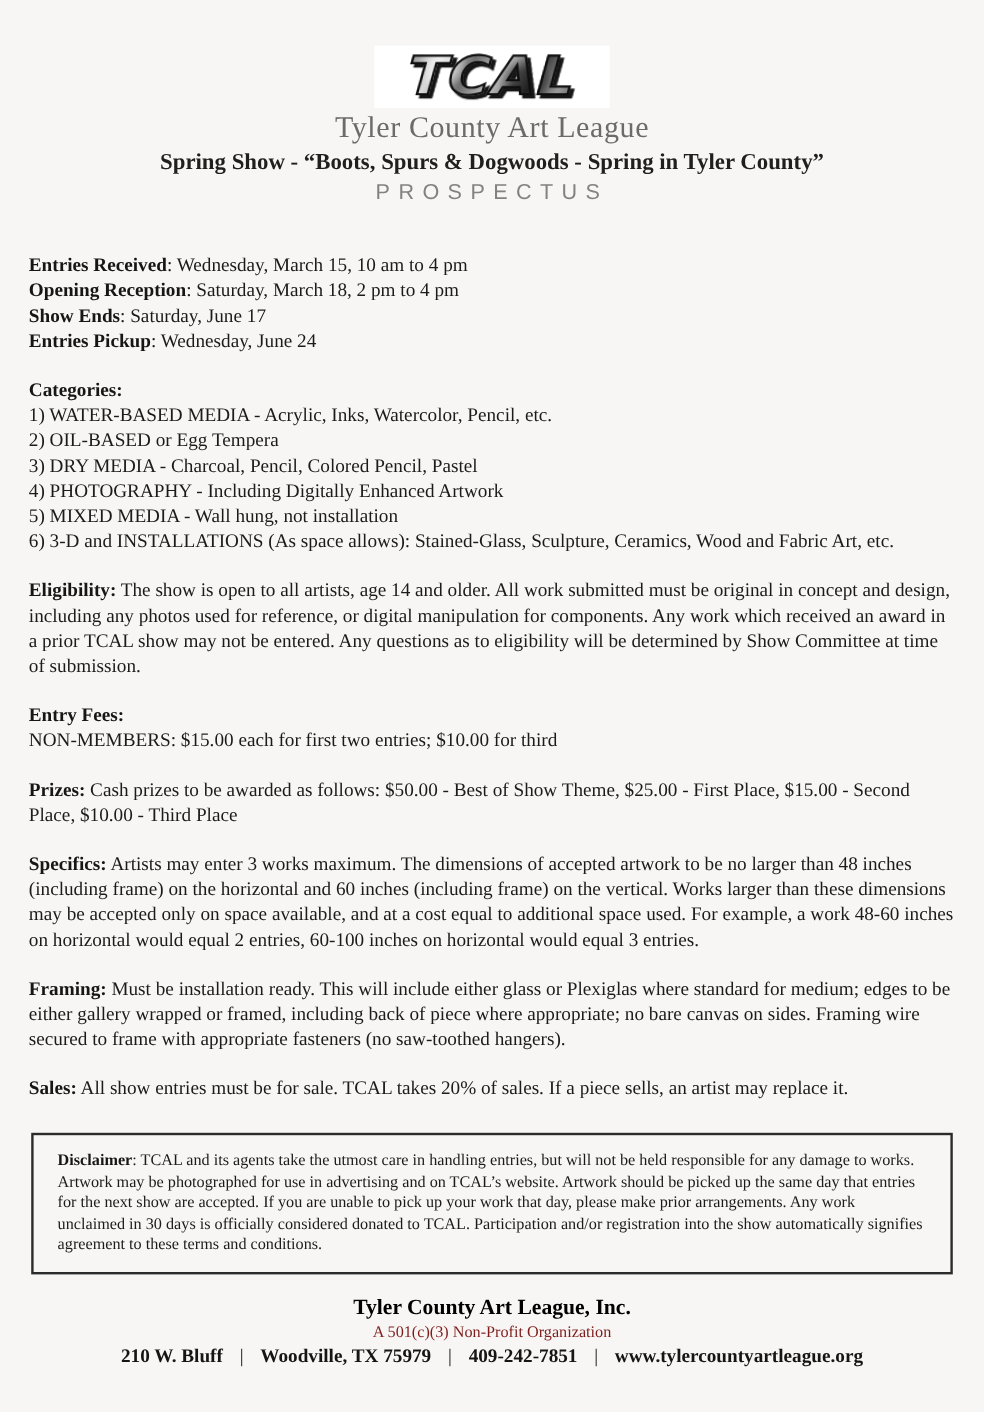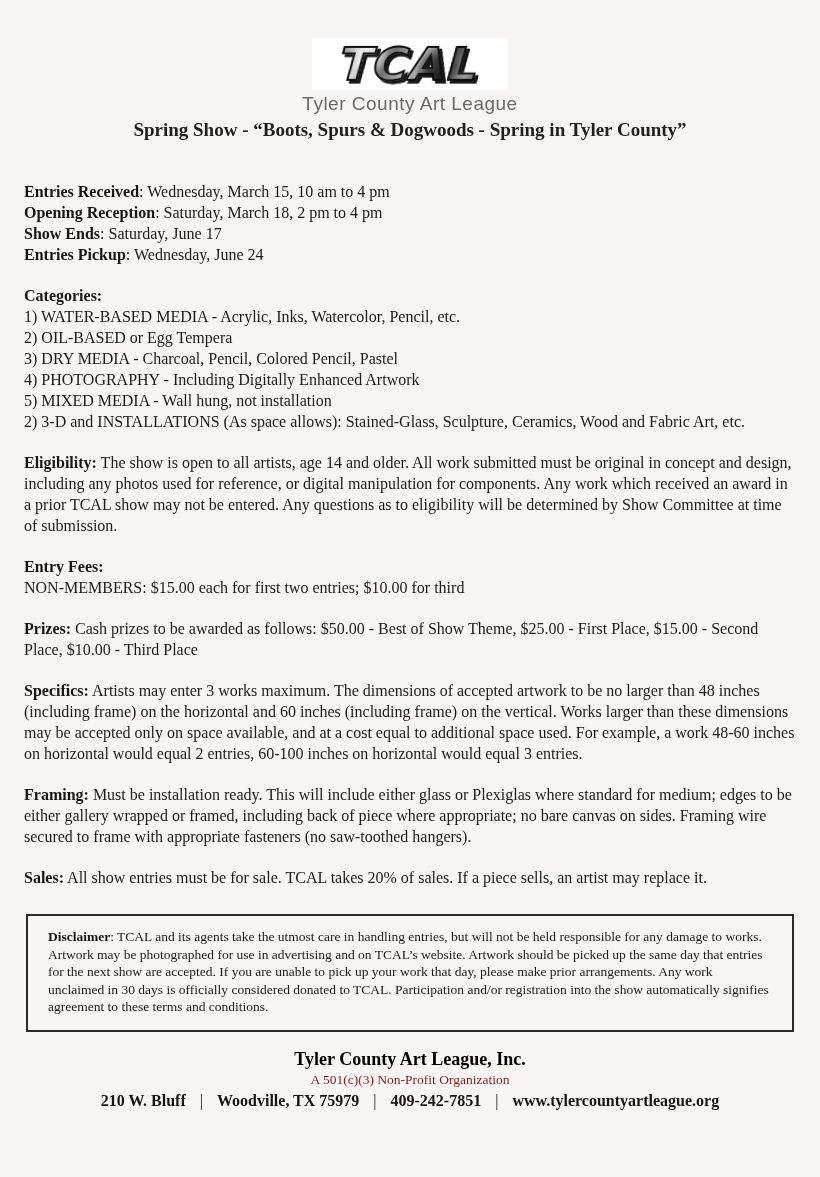--- a/index.html
+++ b/index.html
@@ -38,22 +38,22 @@
       radial-gradient(circle at 70% 60%, rgba(0,0,0,0.45) 0 10%, rgba(0,0,0,0) 22%),
       linear-gradient(115deg, #8f8f8f 0%, #d9d9d9 18%, #6f6f6f 36%, #c2c2c2 52%, #3a3a3a 72%, #9a9a9a 88%, #555 100%);
     -webkit-background-clip: text;
     background-clip: text;
     color: transparent;
     -webkit-text-stroke: 2px #0e0e0e;
     filter: drop-shadow(3px 3px 0 rgba(10,10,10,0.95));
   }
   .org-name {
     margin-top: 3px;
-    font-family: Liberation Sans, sans-serif;
-    font-size: 19px;
+    font-family: Liberation Serif, serif;
+    font-size: 25px;
     color: #6b6b6b;
     letter-spacing: 0.5px;
   }
   .show-title {
     margin-top: 4px;
     font-size: 19px;
     font-weight: bold;
     color: #1f1f1f;
   }
   .prospectus {
@@ -112,39 +112,40 @@
 <body>
 
 <div class="page">
 
   <header>
     <div class="logo-box">
       <span class="logo-text">TCAL</span>
     </div>
     <div class="org-name">Tyler County Art League</div>
     <h1 class="show-title">Spring Show - “Boots, Spurs &amp; Dogwoods - Spring in Tyler County”</h1>
+    <div class="prospectus">PROSPECTUS</div>
   </header>
 
   <main>
 
     <section class="block">
       <p><b>Entries Received</b><span>: Wednesday, March 15, 10 am to 4 pm</span></p>
       <p><b>Opening Reception</b><span>: Saturday, March 18, 2 pm to 4 pm</span></p>
       <p><b>Show Ends</b><span>: Saturday, June 17</span></p>
       <p><b>Entries Pickup</b><span>: Wednesday, June 24</span></p>
     </section>
 
     <section class="block">
       <p><b>Categories:</b></p>
       <p>1) WATER-BASED MEDIA - Acrylic, Inks, Watercolor, Pencil, etc.</p>
       <p>2) OIL-BASED or Egg Tempera</p>
       <p>3) DRY MEDIA - Charcoal, Pencil, Colored Pencil, Pastel</p>
       <p>4) PHOTOGRAPHY - Including Digitally Enhanced Artwork</p>
       <p>5) MIXED MEDIA - Wall hung, not installation</p>
-      <p>2) 3-D and INSTALLATIONS (As space allows): Stained-Glass, Sculpture, Ceramics, Wood and Fabric Art, etc.</p>
+      <p>6) 3-D and INSTALLATIONS (As space allows): Stained-Glass, Sculpture, Ceramics, Wood and Fabric Art, etc.</p>
     </section>
 
     <p class="para"><b>Eligibility:</b><span> The show is open to all artists, age 14 and older. All work submitted must be original in concept and design, including any photos used for reference, or digital manipulation for components. Any work which received an award in a prior TCAL show may not be entered. Any questions as to eligibility will be determined by Show Committee at time of submission.</span></p>
 
     <section class="block">
       <p><b>Entry Fees:</b></p>
       <p>NON-MEMBERS: $15.00 each for first two entries; $10.00 for third</p>
     </section>
 
     <p class="para"><b>Prizes:</b><span> Cash prizes to be awarded as follows: $50.00 - Best of Show Theme, $25.00 - First Place, $15.00 - Second Place, $10.00 - Third Place</span></p>

